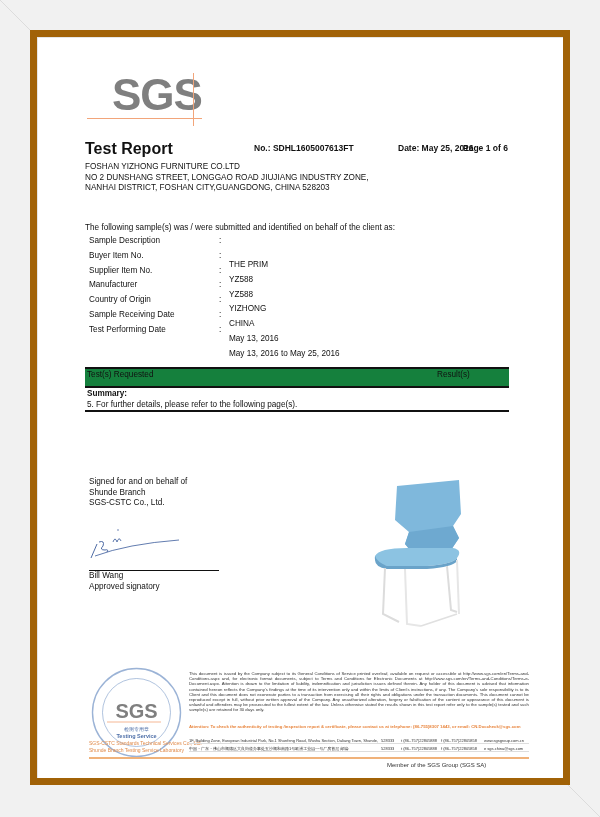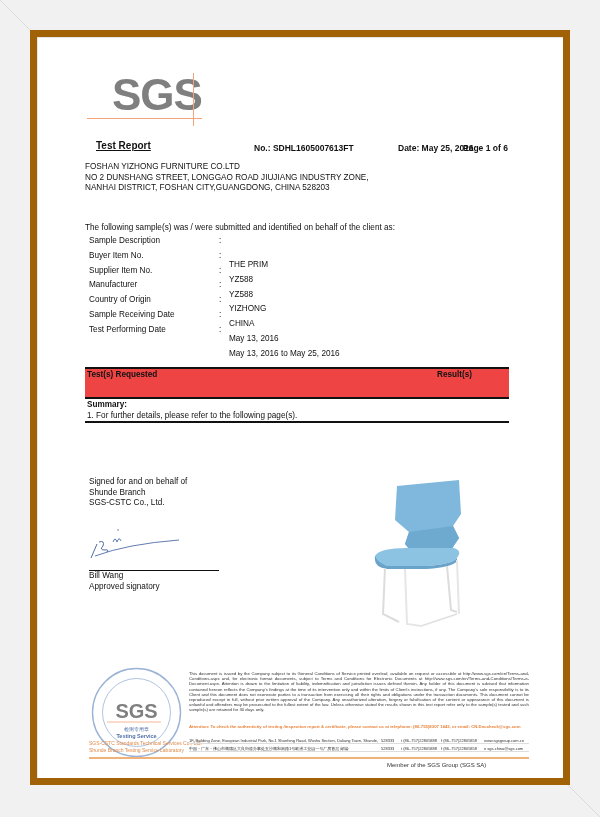--- a/index.html
+++ b/index.html
@@ -28,39 +28,39 @@
   .logo { left: 50px; top: 34px; width: 120px; height: 56px; }
   .logo-text {
     position: absolute; left: 25px; top: 0; font-size: 44px; font-weight: bold;
     color: #7f7f7f; letter-spacing: -1px; line-height: 48px;
     font-family: "Liberation Sans", sans-serif;
   }
   .logo-hline { position: absolute; left: 0; top: 47px; width: 115px; height: 1px; background: #f2a57a; }
   .logo-vline { position: absolute; left: 106px; top: 2px; width: 1px; height: 53px; background: #f2a57a; }
 
   .hdr { top: 104px; left: 0; width: 540px; height: 16px; font-size: 8.5px; font-weight: bold; }
-  .hdr .title { position: absolute; left: 59px; top: -1px; font-size: 10px; text-decoration: underline; }
+  .hdr .title { position: absolute; left: 48px; top: -1px; font-size: 16px; }
   .hdr .no { position: absolute; left: 180px; top: 2px; margin-left: 37px; }
   .hdr .date { position: absolute; left: 322px; top: 2px; margin-left: 39px; }
   .hdr .pg { position: absolute; left: 414px; top: 2px; padding-left: 12px; }
 
   .addr { left: 48px; top: 125px; font-size: 8.2px; line-height: 10.5px; }
   .intro { left: 48px; top: 186px; font-size: 8.2px; }
 
   .sample-table { left: 52px; top: 199px; font-size: 8.2px; }
   .sample-row { position: relative; height: 14.8px; width: 300px; }
   .sample-row .lbl { position: absolute; left: 0; top: 0; }
   .sample-row .colon { position: absolute; left: 130px; top: 0; }
   .sample-row .val { position: absolute; left: 140px; top: 0; margin-top: 24px; }
 
   .summary-title { left: 48px; top: 320px; width: 424px; text-align: center; font-size: 8.2px; font-weight: bold; }
   .summary { left: 48px; top: 330px; width: 424px; font-size: 8.2px; }
   .rule-thick { height: 2px; background: #111; }
   .rule-thin { height: 1px; background: #111; }
-  .th-row { position: relative; height: 28px; background: #ef4444; font-weight: bold; }
+  .th-row { position: relative; height: 17px; background: #15803d; font-weight: normal; }
   .th-row span, .td-row span { position: absolute; top: 0.5px; }
   .td-row { position: relative; height: 11px; }
   .col1 { left: 2px; }
   .col2 { left: 328px; padding-left: 24px; }
   .dotted-sep { position: absolute; left: 325px; top: 0; height: 11px; border-left: 1px dotted #111; }
   .sum-label { font-weight: bold; height: 11px; padding-left: 2px; padding-top: 0.5px; }
   .sum-item { height: 11px; padding-left: 2px; padding-top: 0.5px; }
 
   .signed { left: 52px; top: 440px; font-size: 8.2px; line-height: 10.5px; }
   .signature { left: 50px; top: 485px; width: 95px; height: 40px; }
@@ -150,21 +150,21 @@
 
     <div class="abs summary">
       <div class="rule-thick"></div>
       <div class="th-row">
         <span class="col1">Test(s) Requested</span>
         <span class="col2">Result(s)</span>
       </div>
       <div class="rule-thin"></div>
       <div class="rule-thin"></div>
       <div class="sum-label">Summary:</div>
-      <div class="sum-item">1.  For further details, please refer to the following page(s).</div>
+      <div class="sum-item">5.  For further details, please refer to the following page(s).</div>
       <div class="rule-thick"></div>
     </div>
 
     <div class="abs signed">
       <div>Signed for and on behalf of</div>
       <div>Shunde Branch</div>
       <div>SGS-CSTC Co., Ltd.</div>
     </div>
 
     <svg class="abs signature" viewBox="0 0 95 40">

